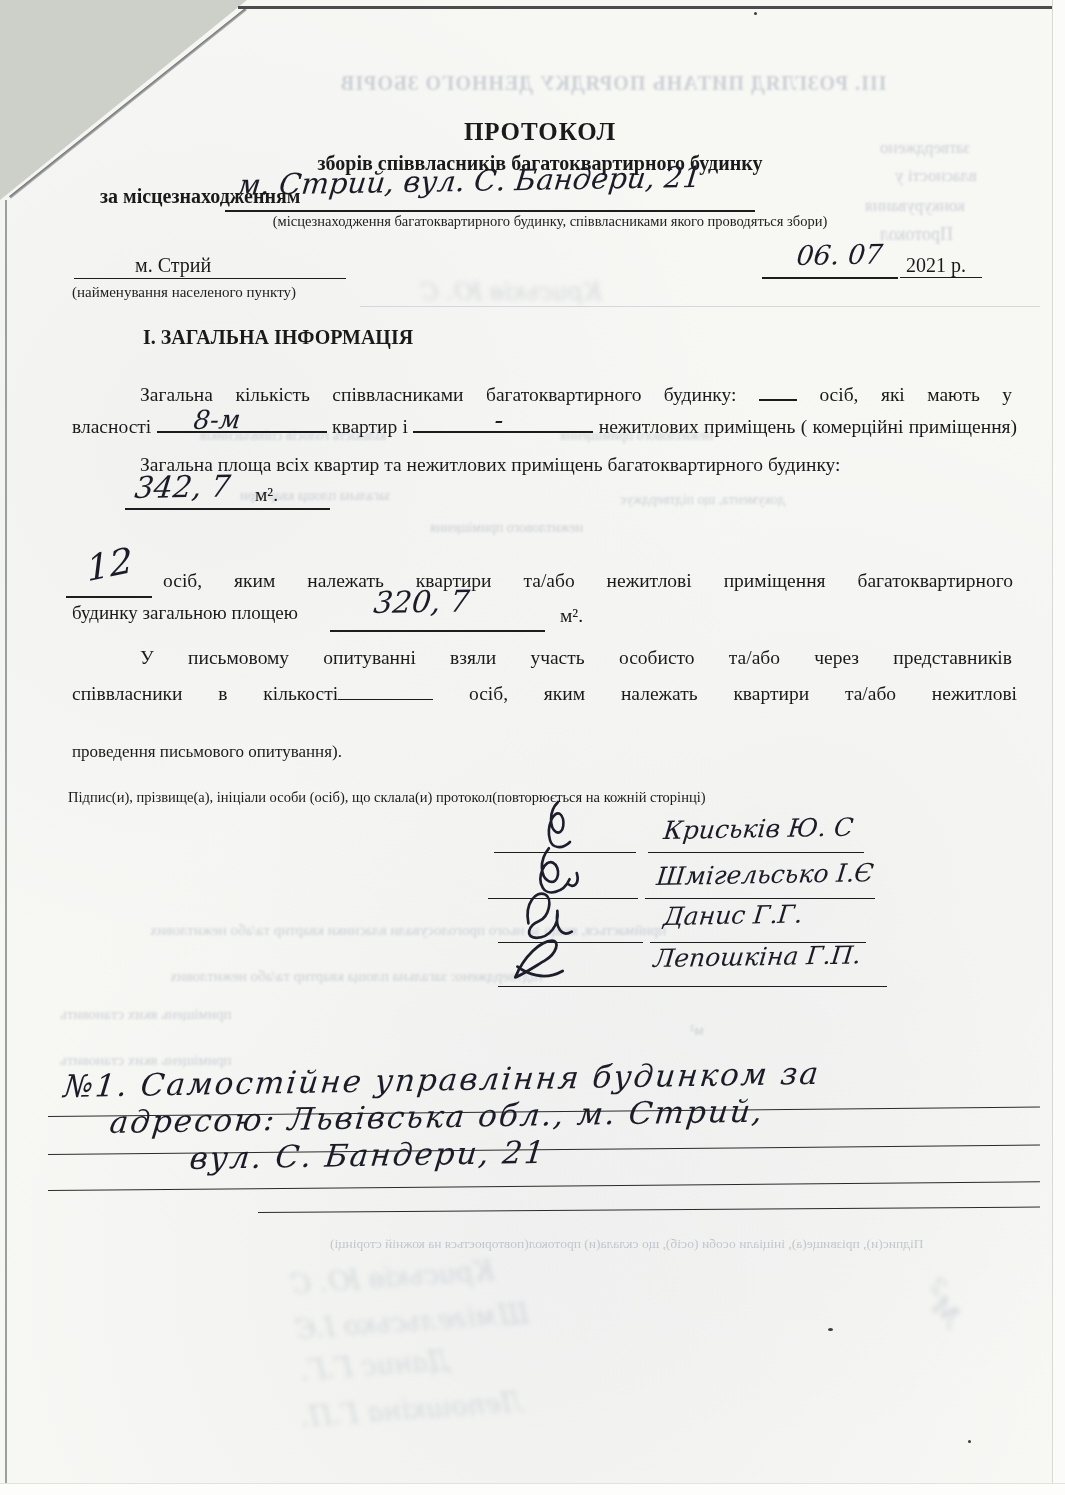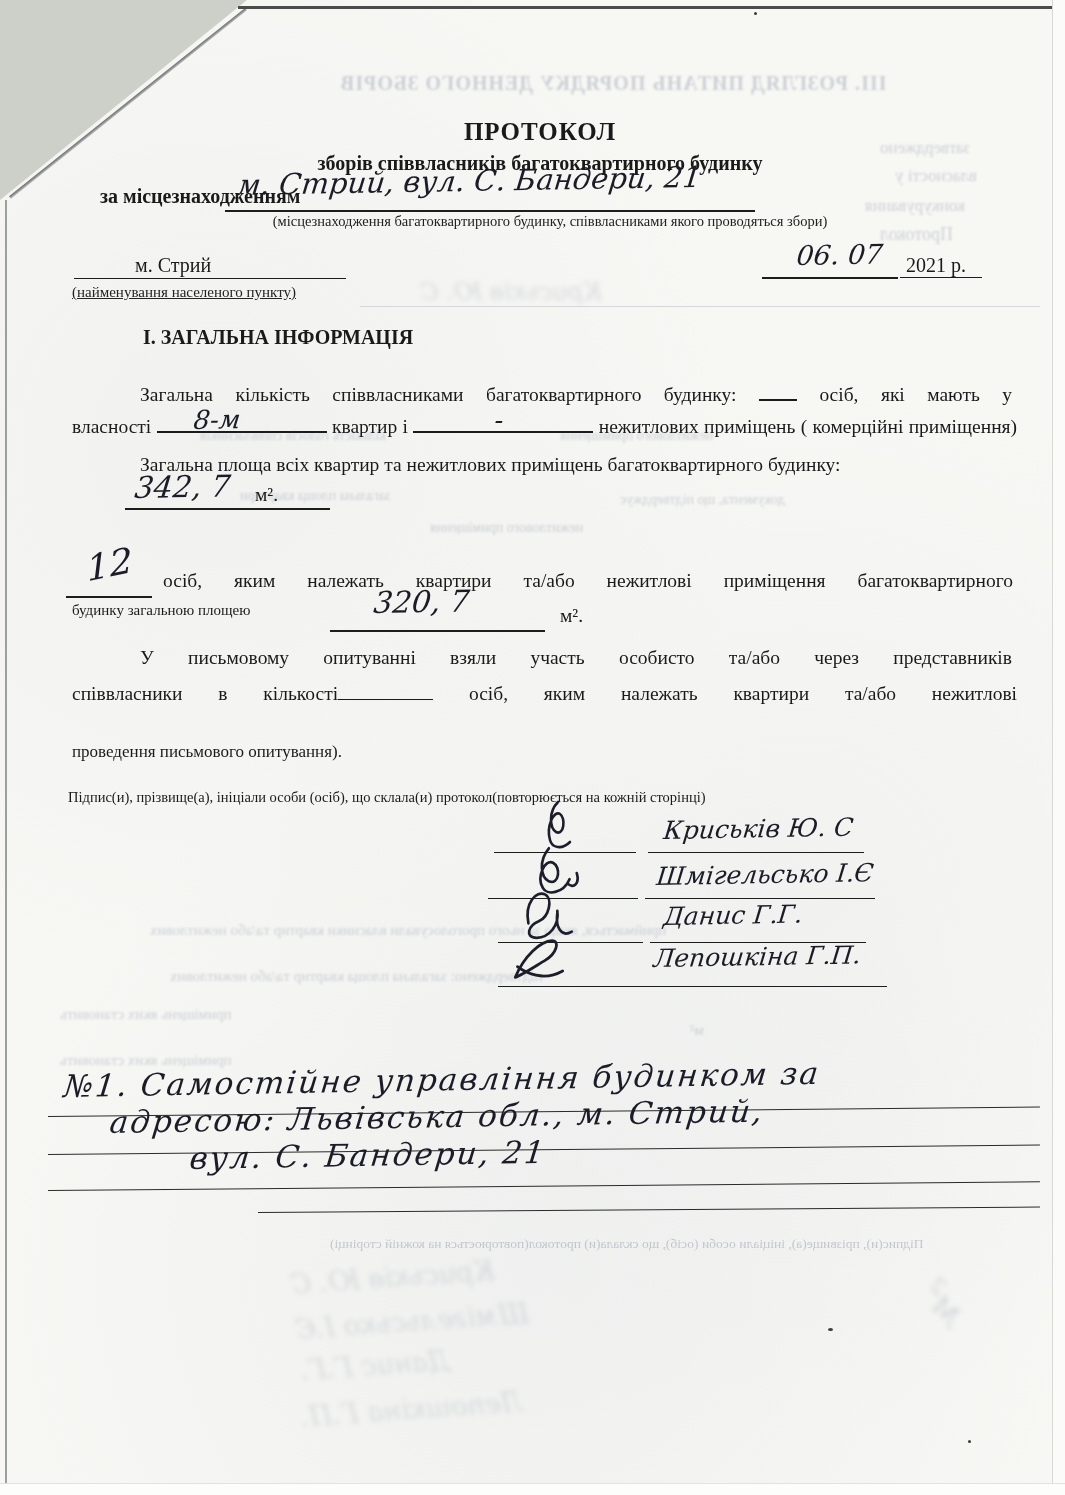--- a/index.html
+++ b/index.html
@@ -72,21 +72,21 @@
   <div class="abs print b" style="left:70px;top:152px;width:940px;text-align:center;font-size:20px;">зборів співвласників багатоквартирного будинку</div>
   <div class="abs print b" style="left:70px;top:118px;width:940px;text-align:center;font-size:25px;letter-spacing:1px;">ПРОТОКОЛ</div>
 
   <div class="abs print b" style="left:100px;top:185px;font-size:20px;">за місцезнаходженням</div>
   <div class="abs hw" style="left:235px;top:168px;font-size:29px;">м. Стрий, вул. С. Бандери, 21</div>
   <div class="ul" style="left:225px;top:210px;width:530px;"></div>
   <div class="abs print cap" style="left:120px;top:213px;width:860px;text-align:center;">(місцезнаходження багатоквартирного будинку, співвласниками якого проводяться збори)</div>
 
   <div class="abs print" style="left:135px;top:254px;font-size:20px;">м. Стрий</div>
   <div class="ul" style="left:74px;top:278px;width:272px;border-bottom-width:1.6px;"></div>
-  <div class="abs print cap" style="left:72px;top:284px;font-size:15px;text-decoration:underline;">(найменування населеного пункту)</div>
+  <div class="abs print cap" style="left:72px;top:284px;font-size:15px;">(найменування населеного пункту)</div>
 
   <div class="abs hw" style="left:795px;top:240px;font-size:27px;">06. 07</div>
   <div class="ul" style="left:762px;top:277px;width:136px;"></div>
   <div class="abs print" style="left:906px;top:254px;font-size:20px;">2021 р.</div>
   <div class="ul" style="left:900px;top:277px;width:82px;border-bottom-width:1.6px;"></div>
 
   <div class="abs print b" style="left:143px;top:326px;font-size:20px;">І. ЗАГАЛЬНА ІНФОРМАЦІЯ</div>
 
   <div class="abs print just" style="left:140px;top:379px;width:872px;font-size:19.5px;">
     <span>Загальна кількість співвласниками багатоквартирного будинку:</span>
@@ -106,21 +106,21 @@
   </div>
 
   <div class="abs print" style="left:140px;top:454px;width:880px;font-size:19.5px;">Загальна площа всіх квартир та нежитлових приміщень багатоквартирного будинку:</div>
   <div class="abs hw" style="left:133px;top:470px;font-size:30px;">342, 7</div>
   <div class="ul" style="left:125px;top:508px;width:205px;border-bottom-width:2.5px;"></div>
   <div class="abs print" style="left:255px;top:484px;font-size:19.5px;">м².</div>
 
   <div class="abs hw" style="left:88px;top:548px;font-size:36px;transform:skewX(-8deg) rotate(-12deg);">12</div>
   <div class="ul" style="left:66px;top:596px;width:86px;border-bottom-width:2.5px;"></div>
   <div class="abs print just" style="left:163px;top:570px;width:850px;font-size:19.5px;">осіб, яким належать квартири та/або нежитлові приміщення багатоквартирного</div>
-  <div class="abs print" style="left:72px;top:602px;font-size:15px;">будинку загальною площею</div>
+  <div class="abs print" style="left:72px;top:602px;font-size:19px;">будинку загальною площею</div>
   <div class="abs hw" style="left:372px;top:585px;font-size:30px;">320, 7</div>
   <div class="ul" style="left:330px;top:630px;width:215px;border-bottom-width:2.5px;"></div>
   <div class="abs print" style="left:560px;top:605px;font-size:19.5px;">м².</div>
 
   <div class="abs print just" style="left:140px;top:647px;width:872px;font-size:19.5px;">У письмовому опитуванні взяли участь особисто та/або через представників</div>
   <div class="abs print just" style="left:72px;top:679px;width:945px;font-size:19.5px;">
     <span>співвласники в кількості</span><span class="blank" style="width:95px;border-bottom-width:1.8px;"></span>
     <span>осіб, яким належать квартири та/або нежитлові</span>
   </div>
   <div class="abs print" style="left:72px;top:742px;font-size:17px;">проведення письмового опитування).</div>

